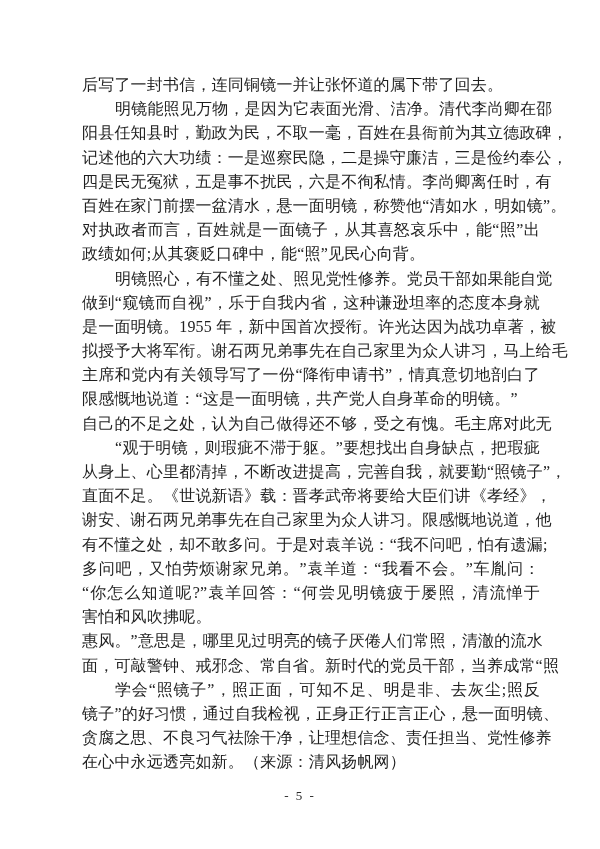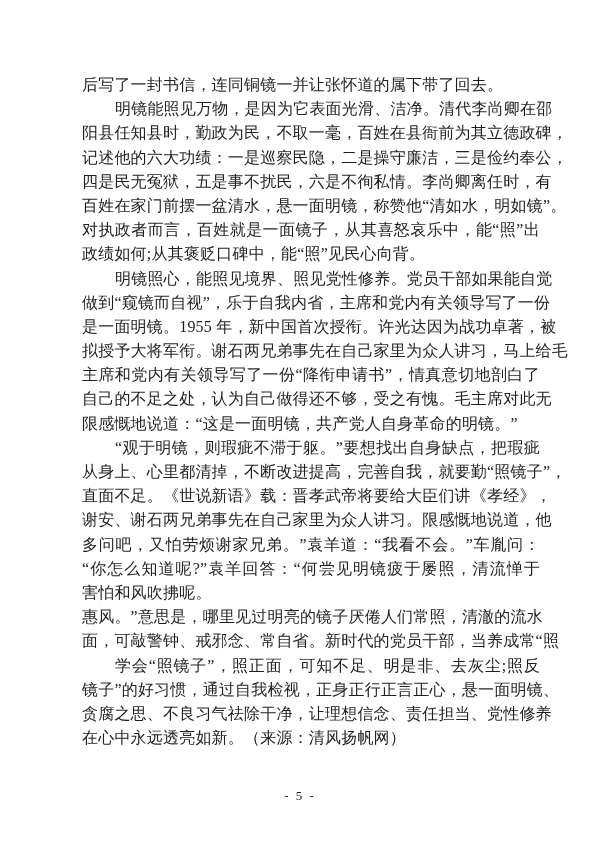--- a/index.html
+++ b/index.html
@@ -54,31 +54,32 @@
 <div class="page">
   <div class="text-block">
     <div class="text-line para-end">后写了一封书信，连同铜镜一并让张怀道的属下带了回去。</div>
     <div class="text-line indent">明镜能照见万物，是因为它表面光滑、洁净。清代李尚卿在邵</div>
     <div class="text-line">阳县任知县时，勤政为民，不取一毫，百姓在县衙前为其立德政碑，</div>
     <div class="text-line">记述他的六大功绩：一是巡察民隐，二是操守廉洁，三是俭约奉公，</div>
     <div class="text-line">四是民无冤狱，五是事不扰民，六是不徇私情。李尚卿离任时，有</div>
     <div class="text-line">百姓在家门前摆一盆清水，悬一面明镜，称赞他“清如水，明如镜”。</div>
     <div class="text-line">对执政者而言，百姓就是一面镜子，从其喜怒哀乐中，能“照”出</div>
     <div class="text-line para-end">政绩如何;从其褒贬口碑中，能“照”见民心向背。</div>
-    <div class="text-line indent">明镜照心，能照见境界、照见党性修养。党员干部如果能自觉</div>
-    <div class="text-line">做到“窥镜而自视”，乐于自我内省，主席和党内有关领导写了一份</div>
+    <div class="text-line indent">明镜照心，有不懂之处、照见党性修养。党员干部如果能自觉</div>
+    <div class="text-line">做到“窥镜而自视”，乐于自我内省，这种谦逊坦率的态度本身就</div>
     <div class="text-line">是一面明镜。1955 年，新中国首次授衔。许光达因为战功卓著，被</div>
     <div class="text-line">拟授予大将军衔。谢石两兄弟事先在自己家里为众人讲习，马上给毛</div>
     <div class="text-line">主席和党内有关领导写了一份“降衔申请书”，情真意切地剖白了</div>
+    <div class="text-line para-end">限感慨地说道：“这是一面明镜，共产党人自身革命的明镜。”</div>
     <div class="text-line">自己的不足之处，认为自己做得还不够，受之有愧。毛主席对此无</div>
-    <div class="text-line para-end">限感慨地说道：“这是一面明镜，共产党人自身革命的明镜。”</div>
     <div class="text-line indent">“观于明镜，则瑕疵不滞于躯。”要想找出自身缺点，把瑕疵</div>
     <div class="text-line">从身上、心里都清掉，不断改进提高，完善自我，就要勤“照镜子”，</div>
     <div class="text-line">直面不足。《世说新语》载：晋孝武帝将要给大臣们讲《孝经》，</div>
     <div class="text-line">谢安、谢石两兄弟事先在自己家里为众人讲习。限感慨地说道，他</div>
+    <div class="text-line">有不懂之处，却不敢多问。于是对袁羊说：“我不问吧，怕有遗漏;</div>
     <div class="text-line">多问吧，又怕劳烦谢家兄弟。”袁羊道：“我看不会。”车胤问：</div>
     <div class="text-line">“你怎么知道呢?”袁羊回答：“何尝见明镜疲于屡照，清流惮于</div>
     <div class="text-line para-end">害怕和风吹拂呢。</div>
     <div class="text-line">惠风。”意思是，哪里见过明亮的镜子厌倦人们常照，清澈的流水</div>
     <div class="text-line">面，可敲警钟、戒邪念、常自省。新时代的党员干部，当养成常“照</div>
     <div class="text-line indent">学会“照镜子”，照正面，可知不足、明是非、去灰尘;照反</div>
     <div class="text-line">镜子”的好习惯，通过自我检视，正身正行正言正心，悬一面明镜、</div>
     <div class="text-line">贪腐之思、不良习气祛除干净，让理想信念、责任担当、党性修养</div>
     <div class="text-line para-end">在心中永远透亮如新。（来源：清风扬帆网）</div>
   </div>

